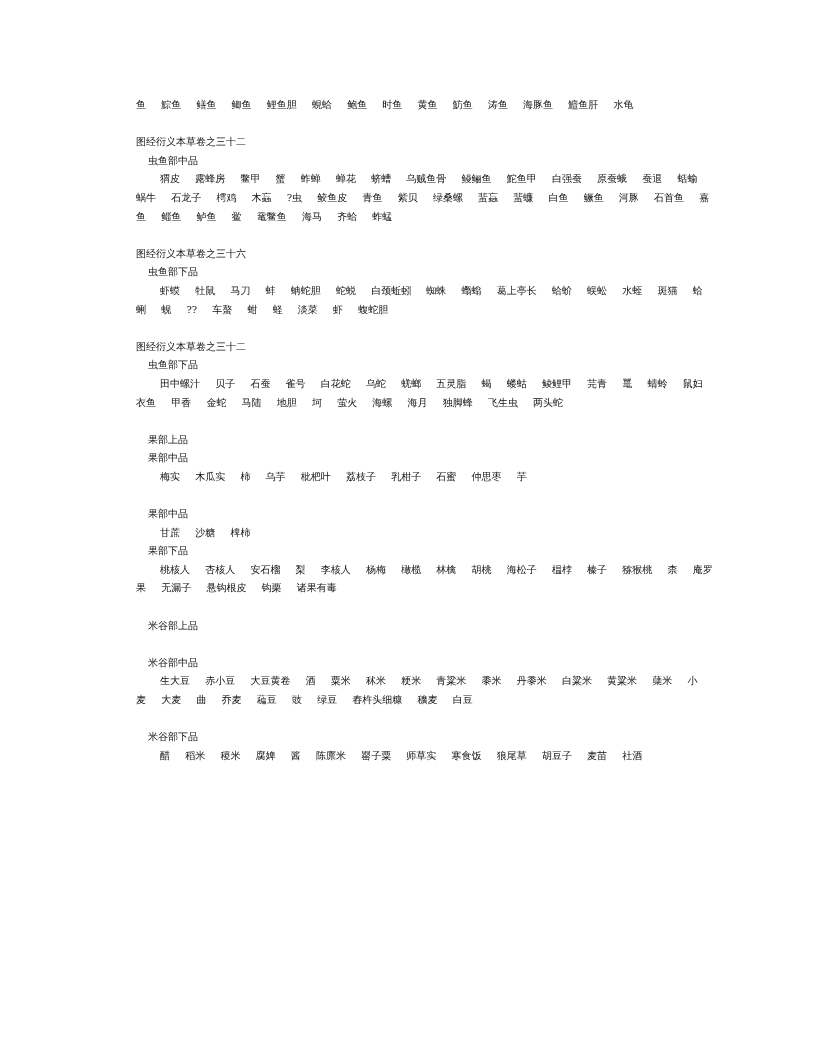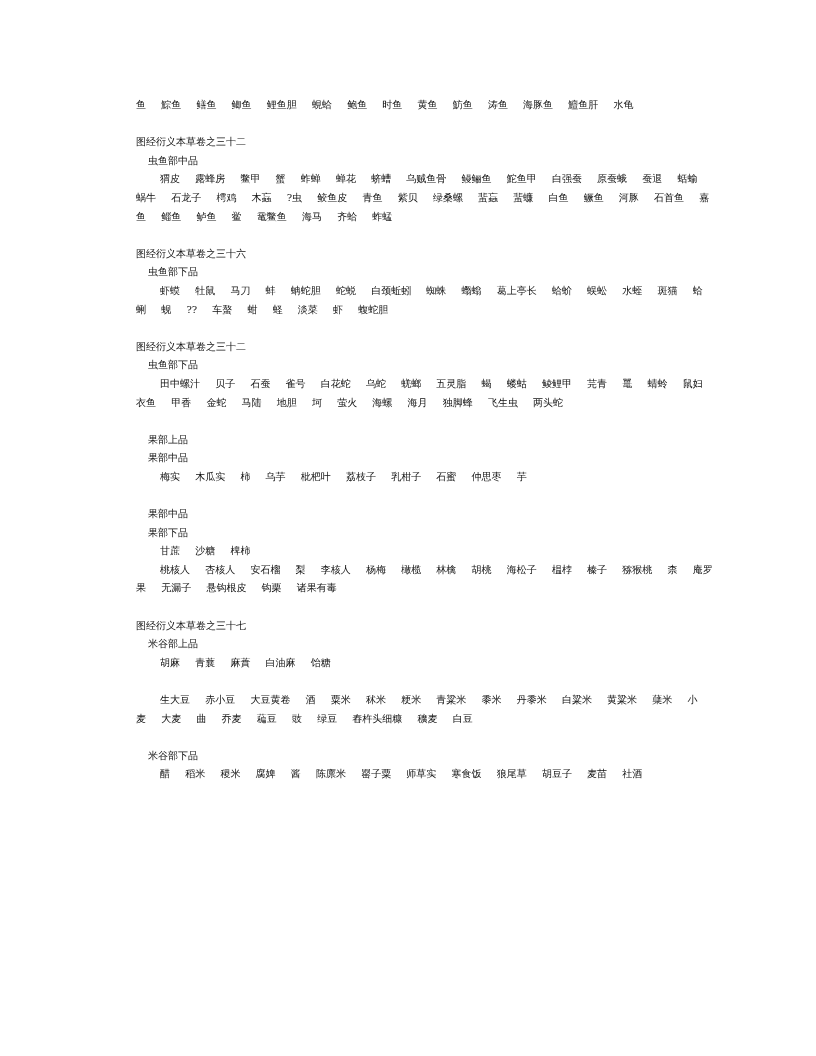--- a/index.html
+++ b/index.html
@@ -46,32 +46,31 @@
       </div>
       <div class="gap"></div>
       <div>
         <div class="line subheading">果部上品</div>
         <div class="line subheading">果部中品</div>
         <div class="line items"><span class="item">梅实</span> <span class="item">木瓜实</span> <span class="item">柿</span> <span class="item">乌芋</span> <span class="item">枇杷叶</span> <span class="item">荔枝子</span> <span class="item">乳柑子</span> <span class="item">石蜜</span> <span class="item">仲思枣</span> <span class="item">芋</span> </div>
       </div>
       <div class="gap"></div>
       <div>
         <div class="line subheading">果部中品</div>
+        <div class="line items"><span class="item">甘蔗</span> <span class="item">沙糖</span> <span class="item">椑柿</span> </div>
         <div class="line subheading">果部下品</div>
-        <div class="line items"><span class="item">甘蔗</span> <span class="item">沙糖</span> <span class="item">椑柿</span> </div>
         <div class="line items"><span class="item">桃核人</span> <span class="item">杏核人</span> <span class="item">安石榴</span> <span class="item">梨</span> <span class="item">李核人</span> <span class="item">杨梅</span> <span class="item">橄榄</span> <span class="item">林檎</span> <span class="item">胡桃</span> <span class="item">海松子</span> <span class="item">榅桲</span> <span class="item">榛子</span> <span class="item">猕猴桃</span> <span class="item">柰</span> <span class="item">庵罗果</span> <span class="item">无漏子</span> <span class="item">悬钩根皮</span> <span class="item">钩栗</span> <span class="item">诸果有毒</span> </div>
       </div>
       <div class="gap"></div>
       <div>
-        <div class="line heading">图经衍义本草卷之三十七</div>
         <div class="line subheading">米谷部上品</div>
-        <div class="line items"><span class="item">胡麻</span> <span class="item">青蘘</span> <span class="item">麻蕡</span> <span class="item">白油麻</span> <span class="item">饴糖</span> </div>
       </div>
       <div class="gap"></div>
       <div>
+        <div class="line subheading">米谷部中品</div>
         <div class="line items"><span class="item">生大豆</span> <span class="item">赤小豆</span> <span class="item">大豆黄卷</span> <span class="item">酒</span> <span class="item">粟米</span> <span class="item">秫米</span> <span class="item">粳米</span> <span class="item">青粱米</span> <span class="item">黍米</span> <span class="item">丹黍米</span> <span class="item">白粱米</span> <span class="item">黄粱米</span> <span class="item">蘖米</span> <span class="item">小麦</span> <span class="item">大麦</span> <span class="item">曲</span> <span class="item">乔麦</span> <span class="item">藊豆</span> <span class="item">豉</span> <span class="item">绿豆</span> <span class="item">舂杵头细糠</span> <span class="item">穬麦</span> <span class="item">白豆</span> </div>
       </div>
       <div class="gap"></div>
       <div>
         <div class="line subheading">米谷部下品</div>
         <div class="line items"><span class="item">醋</span> <span class="item">稻米</span> <span class="item">稷米</span> <span class="item">腐婢</span> <span class="item">酱</span> <span class="item">陈廪米</span> <span class="item">罂子粟</span> <span class="item">师草实</span> <span class="item">寒食饭</span> <span class="item">狼尾草</span> <span class="item">胡豆子</span> <span class="item">麦苗</span> <span class="item">社酒</span> </div>
       </div>
     </div>
 </div>
 

